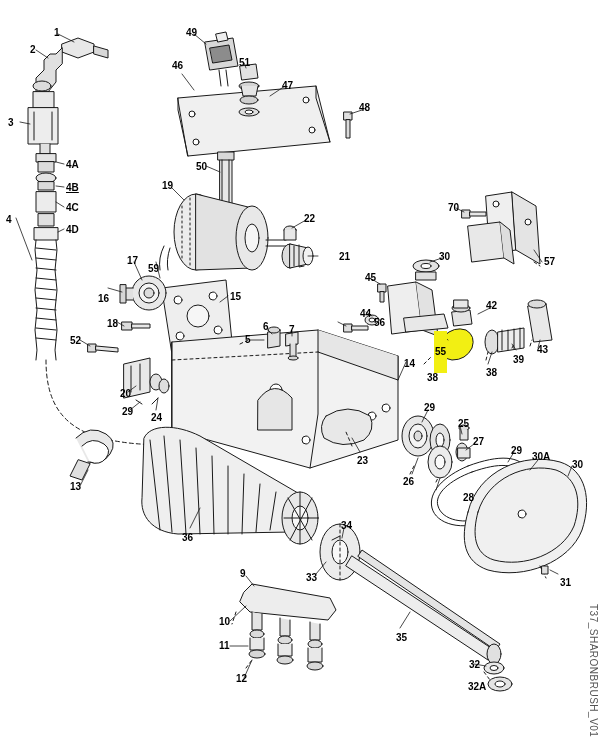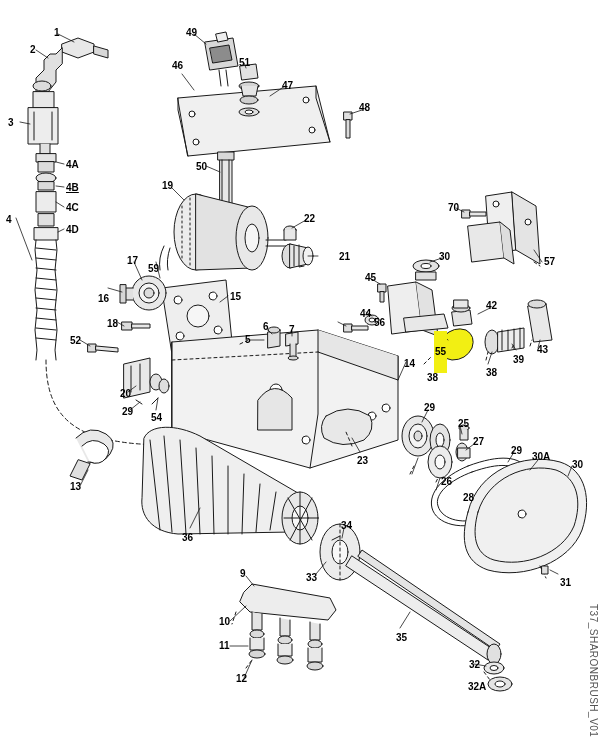--- a/index.html
+++ b/index.html
@@ -410,21 +410,21 @@
       <div class="callout" style="left: 98px; top: 294px;">16</div>
       <div class="callout" style="left: 127px; top: 256px;">17</div>
       <div class="callout" style="left: 107px; top: 319px;">18</div>
       <div class="callout" style="left: 162px; top: 181px;">19</div>
       <div class="callout" style="left: 120px; top: 389px;">20</div>
       <div class="callout" style="left: 339px; top: 252px;">21</div>
       <div class="callout" style="left: 304px; top: 214px;">22</div>
       <div class="callout" style="left: 357px; top: 456px;">23</div>
       <div class="callout" style="left: 424px; top: 403px;">29</div>
       <div class="callout" style="left: 458px; top: 419px;">25</div>
-      <div class="callout" style="left: 403px; top: 477px; margin-left: 38px;">26</div>
+      <div class="callout" style="left: 403px; top: 477px;">26</div>
       <div class="callout" style="left: 473px; top: 437px;">27</div>
       <div class="callout" style="left: 431px; top: 493px; margin-left: 32px;">28</div>
       <div class="callout" style="left: 511px; top: 446px;">29</div>
       <div class="callout" style="left: 572px; top: 460px;">30</div>
       <div class="callout" style="left: 532px; top: 452px;">30A</div>
       <div class="callout" style="left: 560px; top: 578px;">31</div>
       <div class="callout" style="left: 469px; top: 660px;">32</div>
       <div class="callout" style="left: 468px; top: 682px;">32A</div>
       <div class="callout" style="left: 306px; top: 573px;">33</div>
       <div class="callout" style="left: 341px; top: 521px;">34</div>
@@ -439,21 +439,21 @@
       <div class="callout" style="left: 360px; top: 309px;">44</div>
       <div class="callout" style="left: 365px; top: 273px;">45</div>
       <div class="callout" style="left: 172px; top: 53px; margin-top: 8px;">46</div>
       <div class="callout" style="left: 282px; top: 81px;">47</div>
       <div class="callout" style="left: 359px; top: 103px;">48</div>
       <div class="callout" style="left: 186px; top: 28px;">49</div>
       <div class="callout" style="left: 196px; top: 162px;">50</div>
       <div class="callout" style="left: 239px; top: 58px;">51</div>
       <div class="callout" style="left: 70px; top: 336px;">52</div>
       <div class="callout" style="left: 122px; top: 407px;">29</div>
-      <div class="callout" style="left: 151px; top: 413px;">54</div>
+      <div class="callout" style="left: 151px; top: 413px;">24</div>
       <div class="callout hl" style="left: 434px; top: 331px;">55</div>
       <div class="callout" style="left: 330px; top: 318px; margin-left: 44px;">56</div>
       <div class="callout" style="left: 544px; top: 257px;">57</div>
       <div class="callout" style="left: 448px; top: 203px;">70</div>
       <div class="callout" style="left: 148px; top: 264px;">59</div>
     </div>
 
   <div class="watermark">T37_SHARONBRUSH_V01</div>
 </div>
 

